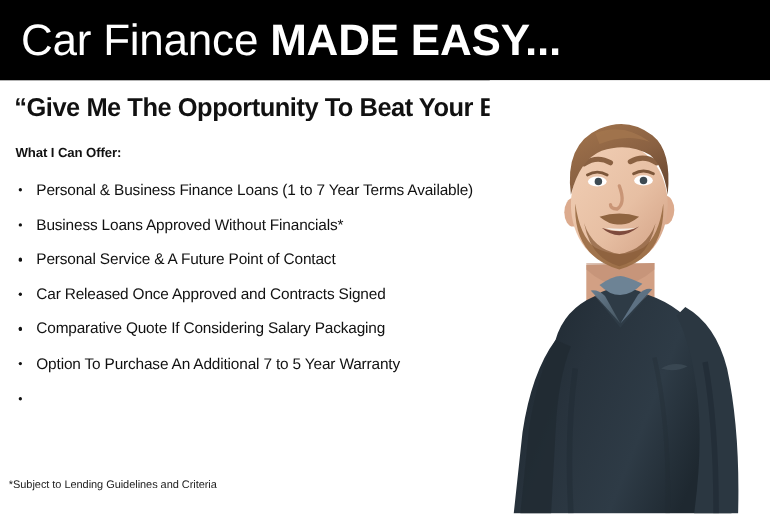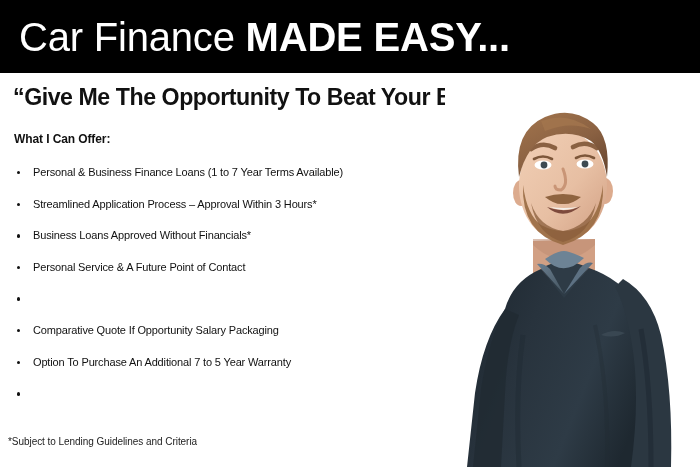--- a/index.html
+++ b/index.html
@@ -75,21 +75,21 @@
     margin: 0;
     padding: 0;
     list-style: none;
     z-index: 3;
   }
   .bullets li {
     position: relative;
     padding-left: 19px;
     height: 31.6px;
     line-height: 31.6px;
-    font-size: 11px;
+    font-size: 14px;
     color: #111111;
     letter-spacing: -0.15px;
     white-space: nowrap;
   }
   .bullets li .dot {
     position: absolute;
     left: 3px;
     top: 14px;
     width: 3.4px;
     height: 3.4px;
@@ -135,25 +135,24 @@
   <div class="banner">
     <div class="banner-text"><span class="light">Car Finance </span><span class="heavy">MADE EASY...</span></div>
   </div>
 
   <div class="headline">“Give Me The Opportunity To Beat Your Best Quote”</div>
 
   <div class="offer-heading">What I Can Offer:</div>
 
   <ul class="bullets">
     <li><span class="dot"></span><span>Personal &amp; Business Finance Loans (1 to 7 Year Terms Available)</span></li>
-    <li><span class="dot"></span><span>Streamlined Application Process – Approval Within 3 Hours*</span></li>
     <li><span class="dot"></span><span>Business Loans Approved Without Financials*</span></li>
     <li><span class="dot"></span><span>Personal Service &amp; A Future Point of Contact</span></li>
-    <li><span class="dot"></span></li>
-    <li><span class="dot"></span><span>Comparative Quote If Opportunity Salary Packaging</span></li>
+    <li><span class="dot"></span><span>Car Released Once Approved and Contracts Signed</span></li>
+    <li><span class="dot"></span><span>Comparative Quote If Considering Salary Packaging</span></li>
     <li><span class="dot"></span><span>Option To Purchase An Additional 7 to 5 Year Warranty</span></li>
     <li><span class="dot"></span></li>
   </ul>
 
   <div class="footnote">*Subject to Lending Guidelines and Criteria</div>
 
   <div class="photo">
     <div class="photo-canvas">
       <svg width="255" height="394" viewBox="0 0 255 394" xmlns="http://www.w3.org/2000/svg" role="img">
         <defs>

